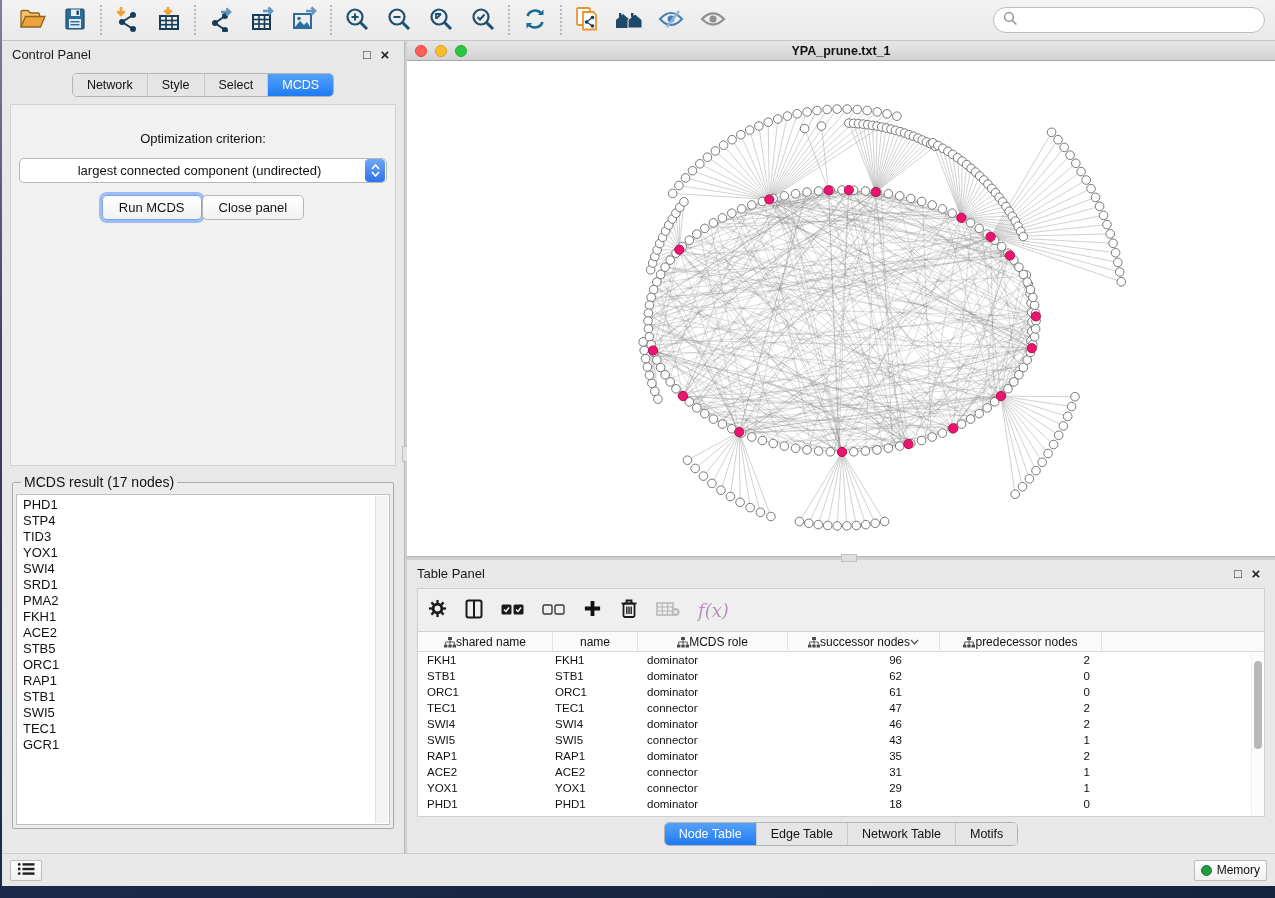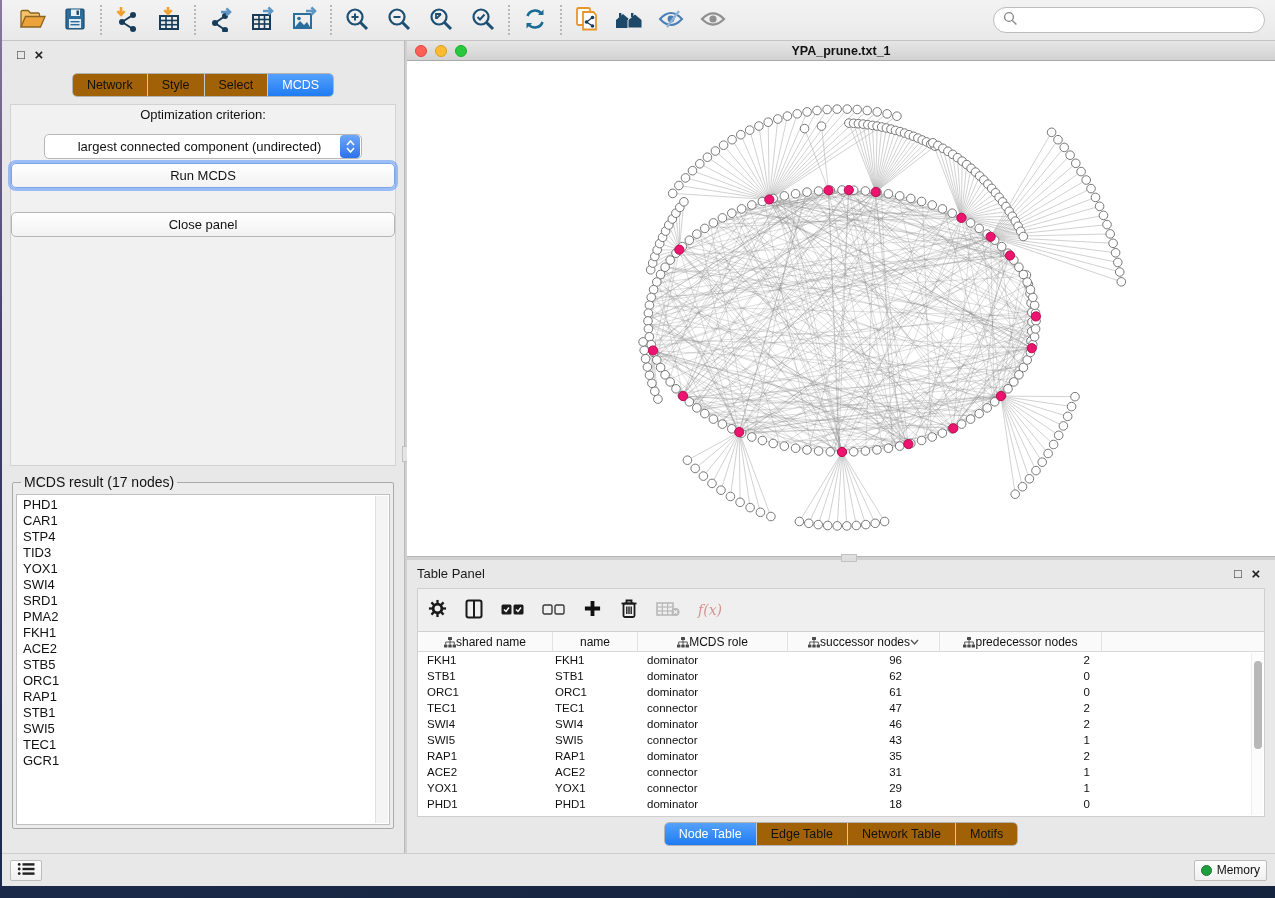--- a/index.html
+++ b/index.html
@@ -21,30 +21,30 @@
   .content { flex:1; display:flex; min-height:0; }
 
   
   .control-panel { width:402px; flex:0 0 auto; display:flex; flex-direction:column; background:#e8e8e8; }
   .panel-header { height:26px; display:flex; align-items:center; padding:0 10px; font-size:13px; color:#1a1a1a; flex:0 0 auto; }
   .panel-header .ph-title { flex:1; }
   .wc { font-size:13px; color:#222; width:18px; text-align:center; cursor:pointer; line-height:1; }
   .wc.x { font-weight:bold; font-size:15px; }
   .tabs { display:flex; justify-content:center; margin:6px 0 0; flex:0 0 auto; }
   .tabrow { display:flex; border:1px solid #b3b3b3; border-radius:5px; overflow:hidden; background:#fff; }
-  .tabs .tab, .bottom-tabs .tab { padding:3px 14px; font-size:12.5px; color:#111; background:#a16207; border-right:1px solid #c9c9c9; cursor:pointer; line-height:16px; }
+  .tabs .tab, .bottom-tabs .tab { padding:3px 14px; font-size:12.5px; color:#111; background:#e5e5e5; border-right:1px solid #c9c9c9; cursor:pointer; line-height:16px; }
   .tabs .tab:last-child, .bottom-tabs .tab:last-child { border-right:none; }
   .tabs .tab.active, .bottom-tabs .tab.active { background:linear-gradient(#55a1fb,#1f7bf3); color:#fff; }
-  .cp-body { margin:7px 8px 0; background:#f1f1f1; border:1px solid #d2d2d2; height:362px; flex:0 0 auto; padding-top:2px; text-align:center; }
+  .cp-body { margin:7px 8px 0; background:#f1f1f1; border:1px solid #d2d2d2; height:362px; flex:0 0 auto; padding-top:26px; text-align:center; }
   .opt-label { font-size:13px; color:#111; margin-bottom:12px; }
-  .dropdown { width:318px; height:25px; margin:0 auto; background:#fff; border:1px solid #b7b7b7; border-radius:5px; display:flex; align-items:center; cursor:pointer; position:relative; }
+  .dropdown { width:368px; height:25px; margin:0 auto; background:#fff; border:1px solid #b7b7b7; border-radius:5px; display:flex; align-items:center; cursor:pointer; position:relative; }
   .dropdown .dval { flex:1; font-size:13px; color:#111; text-align:center; padding-left:14px; white-space:nowrap; }
   .stepper { width:20px; height:23px; margin:0 1px 0 0; border-radius:4px; background:linear-gradient(#6ea7f8,#2e72ea); display:flex; flex-direction:column; align-items:center; justify-content:center; gap:1px; }
   .stepper svg { display:block; }
-  .btn-row { margin-top:4px; display:flex; justify-content:center; gap:24px;flex-direction:column; }
+  .btn-row { margin-top:12px; display:flex; justify-content:center; gap:0; }
   .btn { height:25px; padding:0 16px; background:linear-gradient(#ffffff,#f2f2f2); border:1px solid #b5b5b5; border-radius:5px; font-size:13px; color:#111; cursor:pointer; }
   .btn.focused { box-shadow:0 0 0 3px rgba(110,160,250,.65); border-color:#7aa6e8; }
   .results { margin:8px 10px 24px; flex:1; border:1px solid #aaa; border-radius:2px; padding:4px 3px 3px; display:flex; flex-direction:column; min-height:0; background:#ececec; }
   .results legend { font-size:14px; color:#111; padding:0 3px; margin-left:5px; }
   .result-list { flex:1; background:#fff; border:1px solid #c0c0c0; overflow:hidden; position:relative; padding:2px 0 0 6px; }
   .result-item { font-size:13px; color:#111; line-height:16px; }
   .result-scroll { position:absolute; top:1px; right:1px; bottom:1px; width:13px; background:#f4f4f4; border-left:1px solid #e0e0e0; }
 
   
   .vsplit { width:3px; background:#d0d0d0; border-left:1px solid #b9b9b9; position:relative; cursor:col-resize; flex:0 0 auto; }
@@ -62,21 +62,21 @@
   .tl.green { background:#28c840; border:1px solid #1dad2b; }
   .net-title .title { position:absolute; left:0; right:0; text-align:center; font-size:12.5px; font-weight:bold; color:#111; pointer-events:none; }
   .canvas { flex:1; background:#fff; position:relative; }
   .canvas svg { position:absolute; inset:0; }
 
   
   .table-panel { flex:1; display:flex; flex-direction:column; background:#e8e8e8; min-height:0; }
   .tp-toolbar { height:44px; margin:2px 10px 0; background:#efefef; border:1px solid #cfcfcf; display:flex; align-items:center; padding:0 10px; gap:18px; flex:0 0 auto; }
   .tp-btn { background:none; border:none; cursor:pointer; display:flex; align-items:center; }
   .tp-btn.disabled { opacity:.45; cursor:default; }
-  .fx { font-family:"DejaVu Serif",serif; font-style:italic; font-size:14px; color:#b91c1c; }
+  .fx { font-family:"DejaVu Serif",serif; font-style:italic; font-size:18px; color:#701a75; }
 
   .table-wrap { margin:0 10px; flex:1; background:#fff; border:1px solid #cfcfcf; border-top:none; position:relative; overflow:hidden; display:flex; flex-direction:column; }
   .thead { display:flex; background:#fafafa; border-bottom:1px solid #d8d8d8; flex:0 0 auto; height:20px; }
   .th { display:flex; align-items:center; justify-content:center; font-size:12px; color:#111; border-right:1px solid #e2e2e2; height:20px; cursor:pointer; }
   .th svg { flex:0 0 auto; }
   .thead .i0 { width:135px; } .thead .i1 { width:85px; } .thead .i2 { width:150px; }
   .thead .i3 { width:152px; } .thead .i4 { width:162px; }
   .tbody { flex:1; }
   .tr { display:flex; height:16px; align-items:center; }
   .td { font-size:11.5px; color:#111; white-space:nowrap; overflow:hidden; }
@@ -251,20 +251,21 @@
             <line x1="9.4" y1="9.4" x2="13.4" y2="13.4" stroke="#8b8b8b" stroke-width="1.4"></line>
           </svg></span>
       <input placeholder="" style="">
     </div>
   </div>
 
   <div class="content">
 
     <div class="control-panel">
       <div class="panel-header">
+        <span class="ph-title">Control Panel</span>
         <span class="wc">□</span>
         <span class="wc x">×</span>
       </div>
       <div class="tabs">
         <div class="tabrow">
 
         <div class="tab i0">Network</div>
             <div class="tab i1">Style</div>
             <div class="tab i2">Select</div>
             <div class="tab i3 active">MCDS</div>
@@ -287,21 +288,20 @@
           <button class="btn focused">Run MCDS</button>
           <button class="btn">Close panel</button>
         </div>
       </div>
       <fieldset class="results">
         <legend>MCDS result (17 nodes)</legend>
         <div class="result-list">
 
           <div class="result-scroll"></div>
         <div class="result-item i0">PHD1</div>
-            <div class="result-item i1">CAR1</div>
             <div class="result-item i2">STP4</div>
             <div class="result-item i3">TID3</div>
             <div class="result-item i4">YOX1</div>
             <div class="result-item i5">SWI4</div>
             <div class="result-item i6">SRD1</div>
             <div class="result-item i7">PMA2</div>
             <div class="result-item i8">FKH1</div>
             <div class="result-item i9">ACE2</div>
             <div class="result-item i10">STB5</div>
             <div class="result-item i11">ORC1</div>

